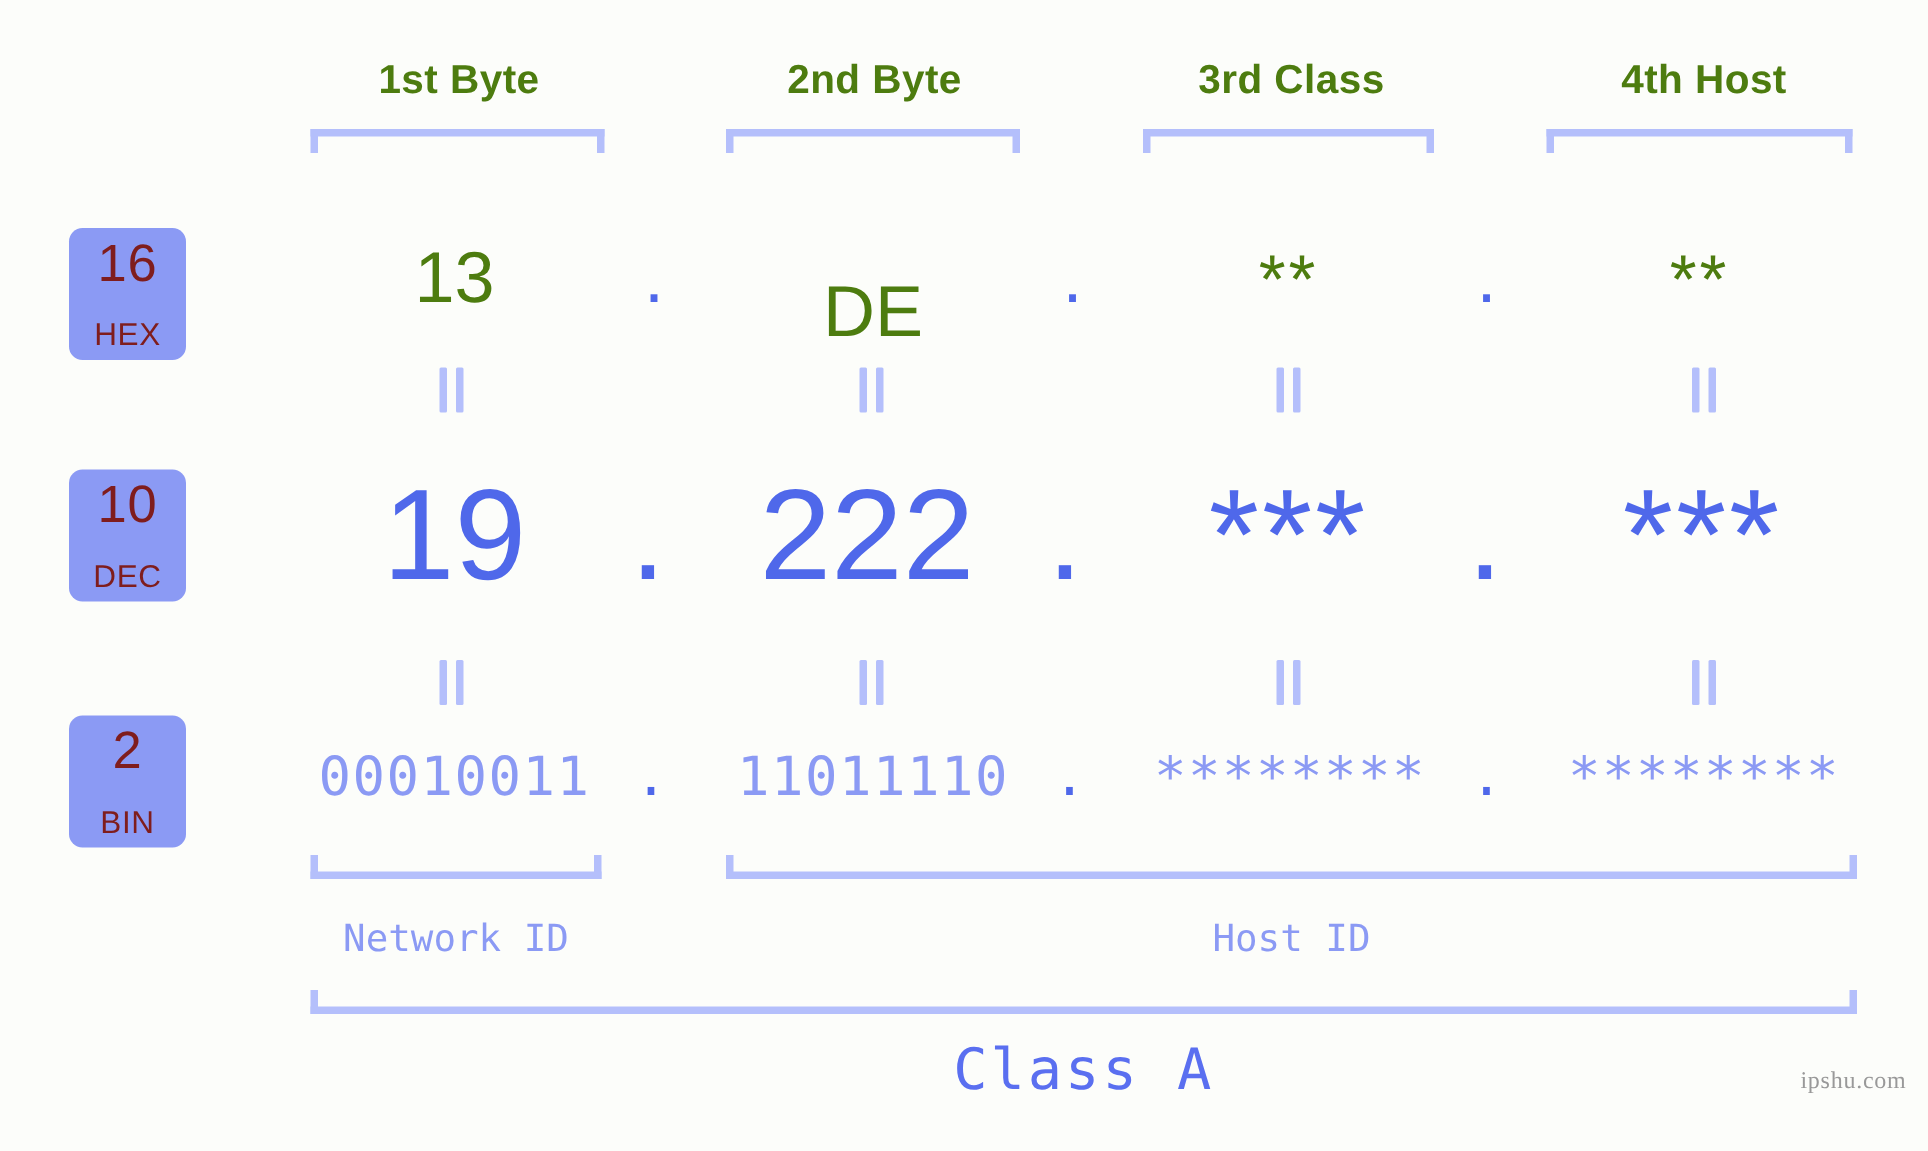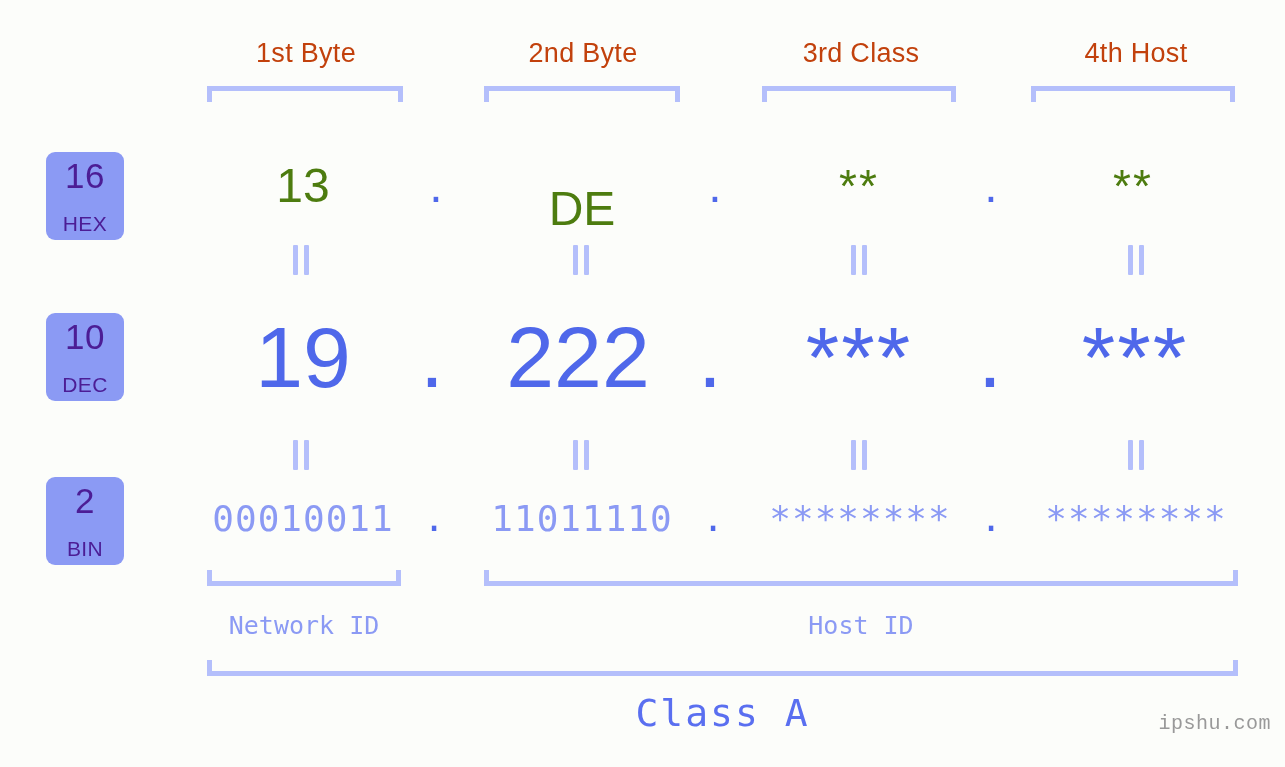--- a/index.html
+++ b/index.html
@@ -23,24 +23,25 @@
   }
 
   
   .byte-header {
     position: absolute;
     top: 32px;
     height: 42px;
     line-height: 42px;
     text-align: center;
     font-size: 27px;
-    color: #c2410c;
+    color: #4d7c0f;
     font-family: "Liberation Sans", sans-serif;
     letter-spacing: 0.3px;
     white-space: nowrap;
+    font-weight: bold;
   }
 
   
   
   .bracket-top {
     position: absolute;
     border-top: 5px solid #b4bffb;
     border-left: 5px solid #b4bffb;
     border-right: 5px solid #b4bffb;
     height: 16px;
@@ -57,21 +58,21 @@
   }
 
   
   .badge {
     position: absolute;
     left: 46px;
     width: 78px;
     height: 88px;
     background: #8b9af4;
     border-radius: 9px;
-    color: #4c1d95;
+    color: #7f1d1d;
     display: flex;
     flex-direction: column;
     align-items: center;
     justify-content: center;
     font-family: "Liberation Sans", sans-serif;
     line-height: 1;
   }
   .badge .num {
     font-size: 35px;
     font-weight: 400;
@@ -192,22 +193,22 @@
     font-size: 38px;
     color: #5a6ff0;
     white-space: nowrap;
     line-height: 1;
     letter-spacing: 2px;
   }
   .watermark {
     position: absolute;
     right: 14px;
     top: 712px;
-    font-family: Liberation Mono, monospace;
-    font-size: 20px;
+    font-family: Liberation Serif, serif;
+    font-size: 16px;
     color: #999999;
     letter-spacing: 0.5px;
   }
 </style>
 </head>
 <body>
 
 <div id="stage">
 
   <div class="byte-header" style="left:196px; width:220px;">1st Byte</div>

